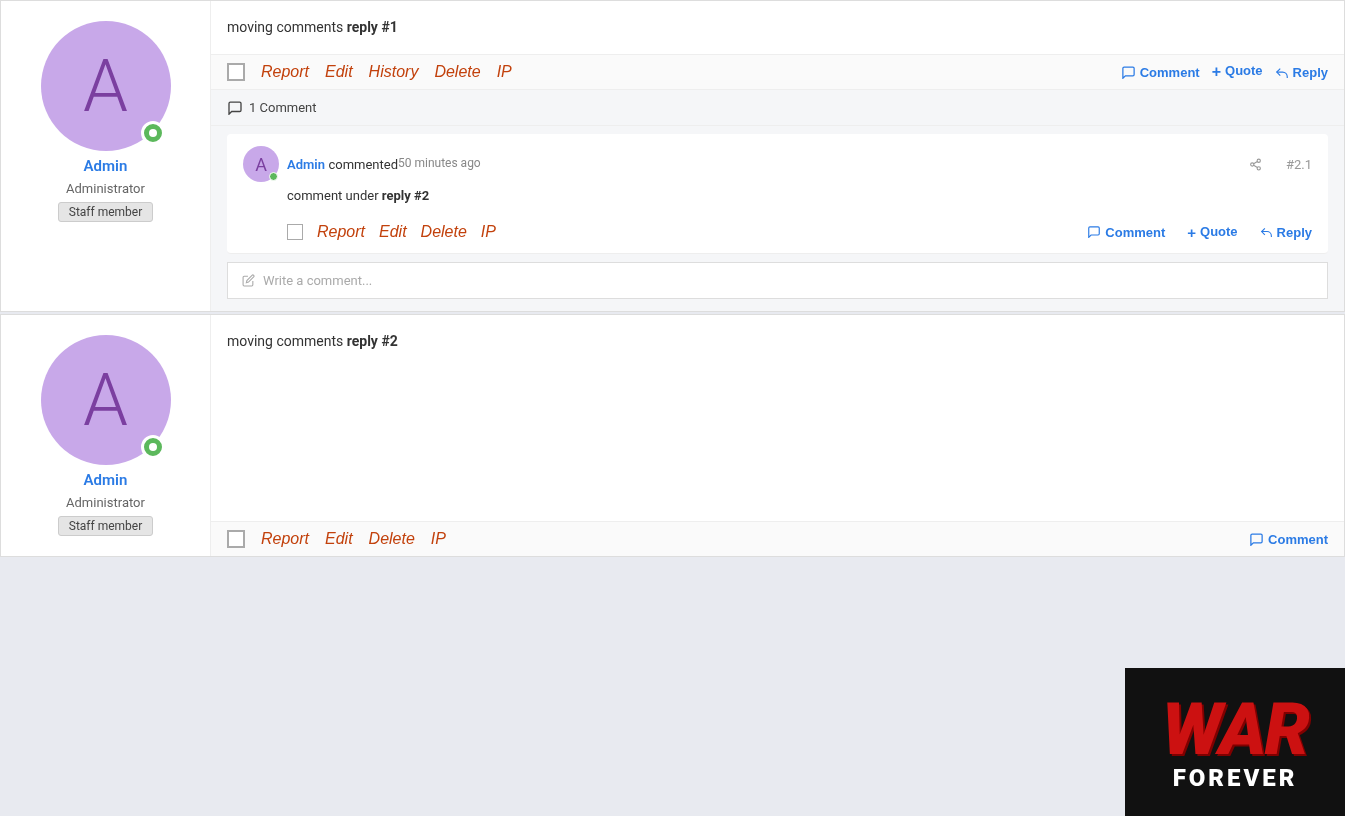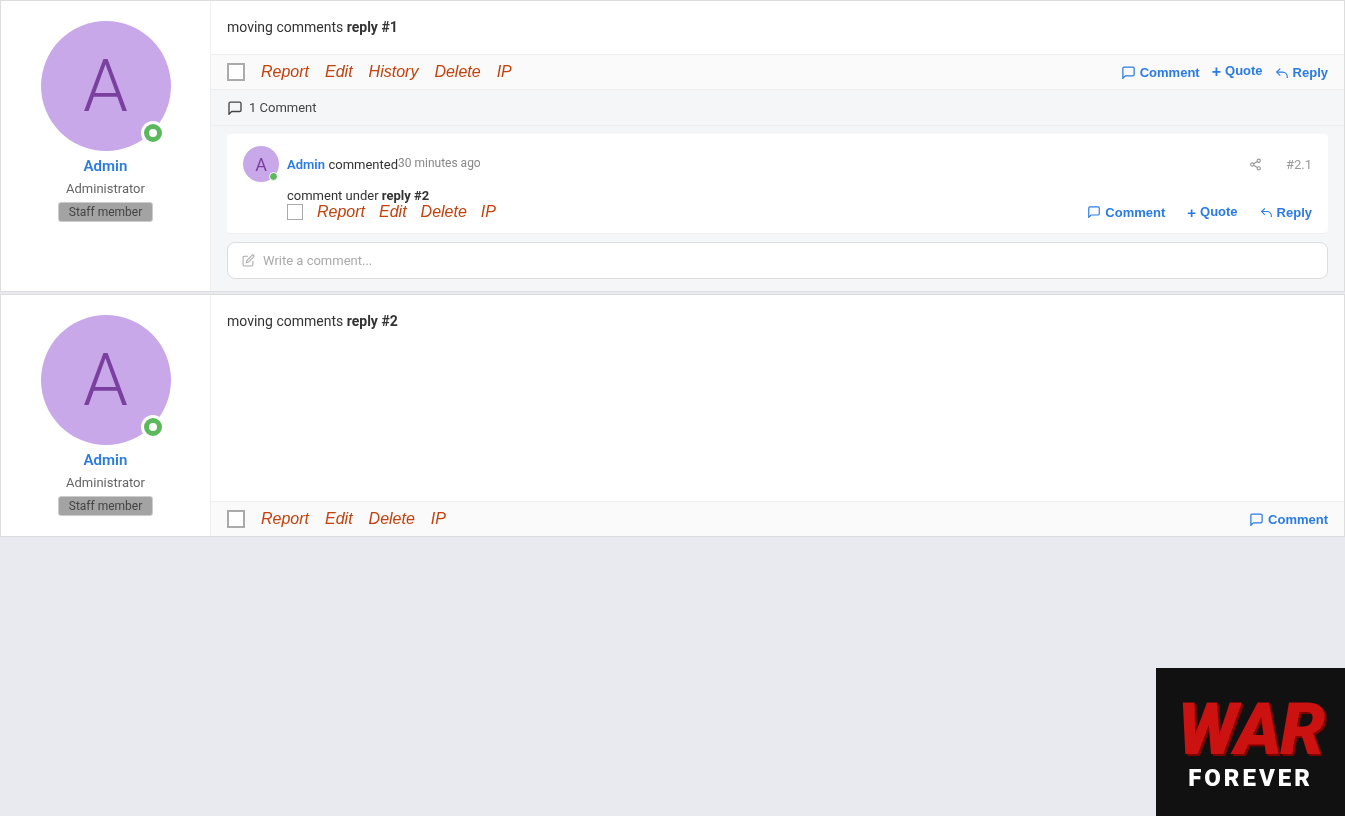--- a/index.html
+++ b/index.html
@@ -74,21 +74,21 @@
       text-decoration: none;
       cursor: pointer;
     }
 
     .author-role {
       color: #666;
       font-size: 13px;
     }
 
     .staff-badge {
-      background: #a3a3a3;
+      background: #e5e5e5;
       border: 1px solid #ccc;
       border-radius: 3px;
       padding: 2px 10px;
       font-size: 12px;
       color: #444;
     }
 
     .post-content-area {
       flex: 1;
       display: flex;
@@ -286,51 +286,51 @@
       display: flex;
       align-items: center;
       gap: 20px;
       color: #999;
       font-size: 13px;
     }
 
     .comment-body {
       font-size: 13px;
       color: #333;
-      margin-bottom: 0;
+      margin-bottom: 20px;
       padding-left: 44px;
     }
 
     .comment-footer {
       display: flex;
       align-items: center;
       padding-left: 44px;
       gap: 14px;
     }
 
     .write-comment-box {
       margin: 8px 16px 12px;
       background: #fff;
       border: 1px solid #ddd;
-      border-radius: 8px;
+      border-radius: 0;
       padding: 10px 14px;
       display: flex;
       align-items: center;
       gap: 8px;
       color: #aaa;
       font-size: 13px;
       cursor: text;
     }
 
     
     .war-forever-overlay {
       position: fixed;
       bottom: 0;
       right: 0;
-      width: 189px;
+      width: 220px;
       height: 148px;
       background: #111;
       display: flex;
       align-items: center;
       justify-content: center;
       z-index: 999;
     }
 
     .war-forever-text {
       text-align: center;
@@ -429,21 +429,21 @@
             <div class="comment-avatar">
               A
               <div class="comment-online-dot"></div>
             </div>
             <div class="comment-meta">
               <div>
                 <a class="comment-author-name">Admin</a>
                 <span class="comment-action-word"> </span>
                 <span class="comment-action-word">commented</span>
               </div>
-              <span class="comment-time">30 minutes ago</span>
+              <span class="comment-time">50 minutes ago</span>
             </div>
           </div>
           <div class="comment-right-actions">
             <button class="icon-btn">
               <svg width="13" height="13" viewBox="0 0 24 24" fill="none" stroke="#999" stroke-width="2">
                   <circle cx="18" cy="5" r="3"></circle>
                   <circle cx="6" cy="12" r="3"></circle>
                   <circle cx="18" cy="19" r="3"></circle>
                   <line x1="8.59" y1="13.51" x2="15.42" y2="17.49"></line>
                   <line x1="15.41" y1="6.51" x2="8.59" y2="10.49"></line>

